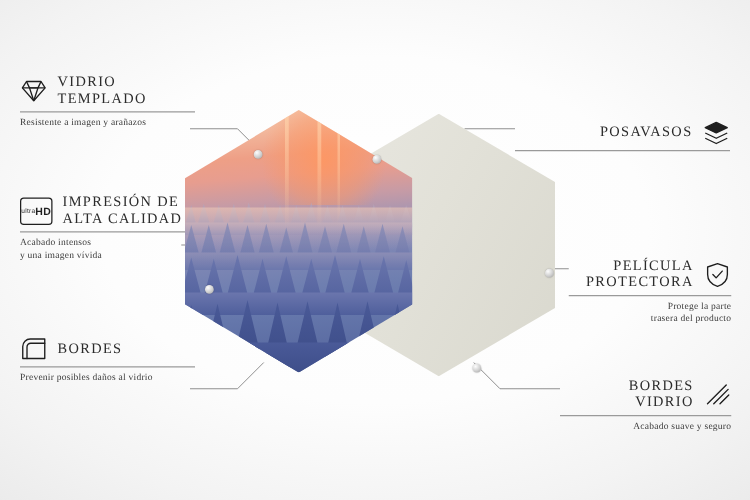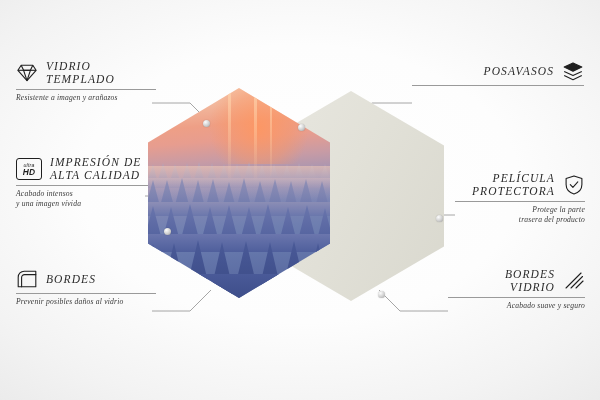--- a/index.html
+++ b/index.html
@@ -13,21 +13,20 @@
     font-family: "Liberation Serif", serif;
     background: #ffffff;
   }
   .stage {
     position: relative;
     width: 600px;
     height: 400px;
     background:
       radial-gradient(ellipse 520px 330px at 50% 46%, #ffffff 0%, #fdfdfd 42%, #f3f3f3 70%, #ebebeb 88%, #e6e6e6 100%);
     overflow: hidden;
-    font-style: italic;
   }
 
   
   .product-wrap {
     position: absolute;
     left: 148px;
     top: 88px;
     width: 310px;
     height: 225px;
   }
@@ -119,21 +118,21 @@
     line-height: 10px;
     letter-spacing: 0.2px;
     font-family: "Liberation Serif", serif;
   }
   .feature .rule {
     height: 1px;
     background: #9a9a9a;
     margin: 3px 0 3px 0;
   }
   .feat-left { text-align: left; }
-  .feat-right { text-align: right; }
+  .feat-right { text-align: right; margin-top: 35px; }
 
   .feat-head {
     display: flex;
     align-items: center;
     gap: 8px;
   }
   .feat-head.right { justify-content: flex-end; }
   .feat-ico {
     width: 22px;
     height: 22px;
@@ -144,21 +143,21 @@
     color: #1f1f1f;
   }
   .feat-ico svg { display: block; }
 
   .ultra-hd {
     width: 24px;
     height: 20px;
     border: 1.1px solid #1f1f1f;
     border-radius: 3px;
     display: flex;
-    flex-direction: column;
+    flex-direction: row;
     align-items: center;
     justify-content: center;
     line-height: 7px;
   }
   .ultra-hd .u1 { font-size: 5.2px; letter-spacing: 0.2px; font-family: "Liberation Sans", sans-serif; }
   .ultra-hd .u2 { font-size: 8.4px; font-weight: bold; letter-spacing: 0.3px; font-family: "Liberation Sans", sans-serif; }
 
   
   .connectors {
     position: absolute;

